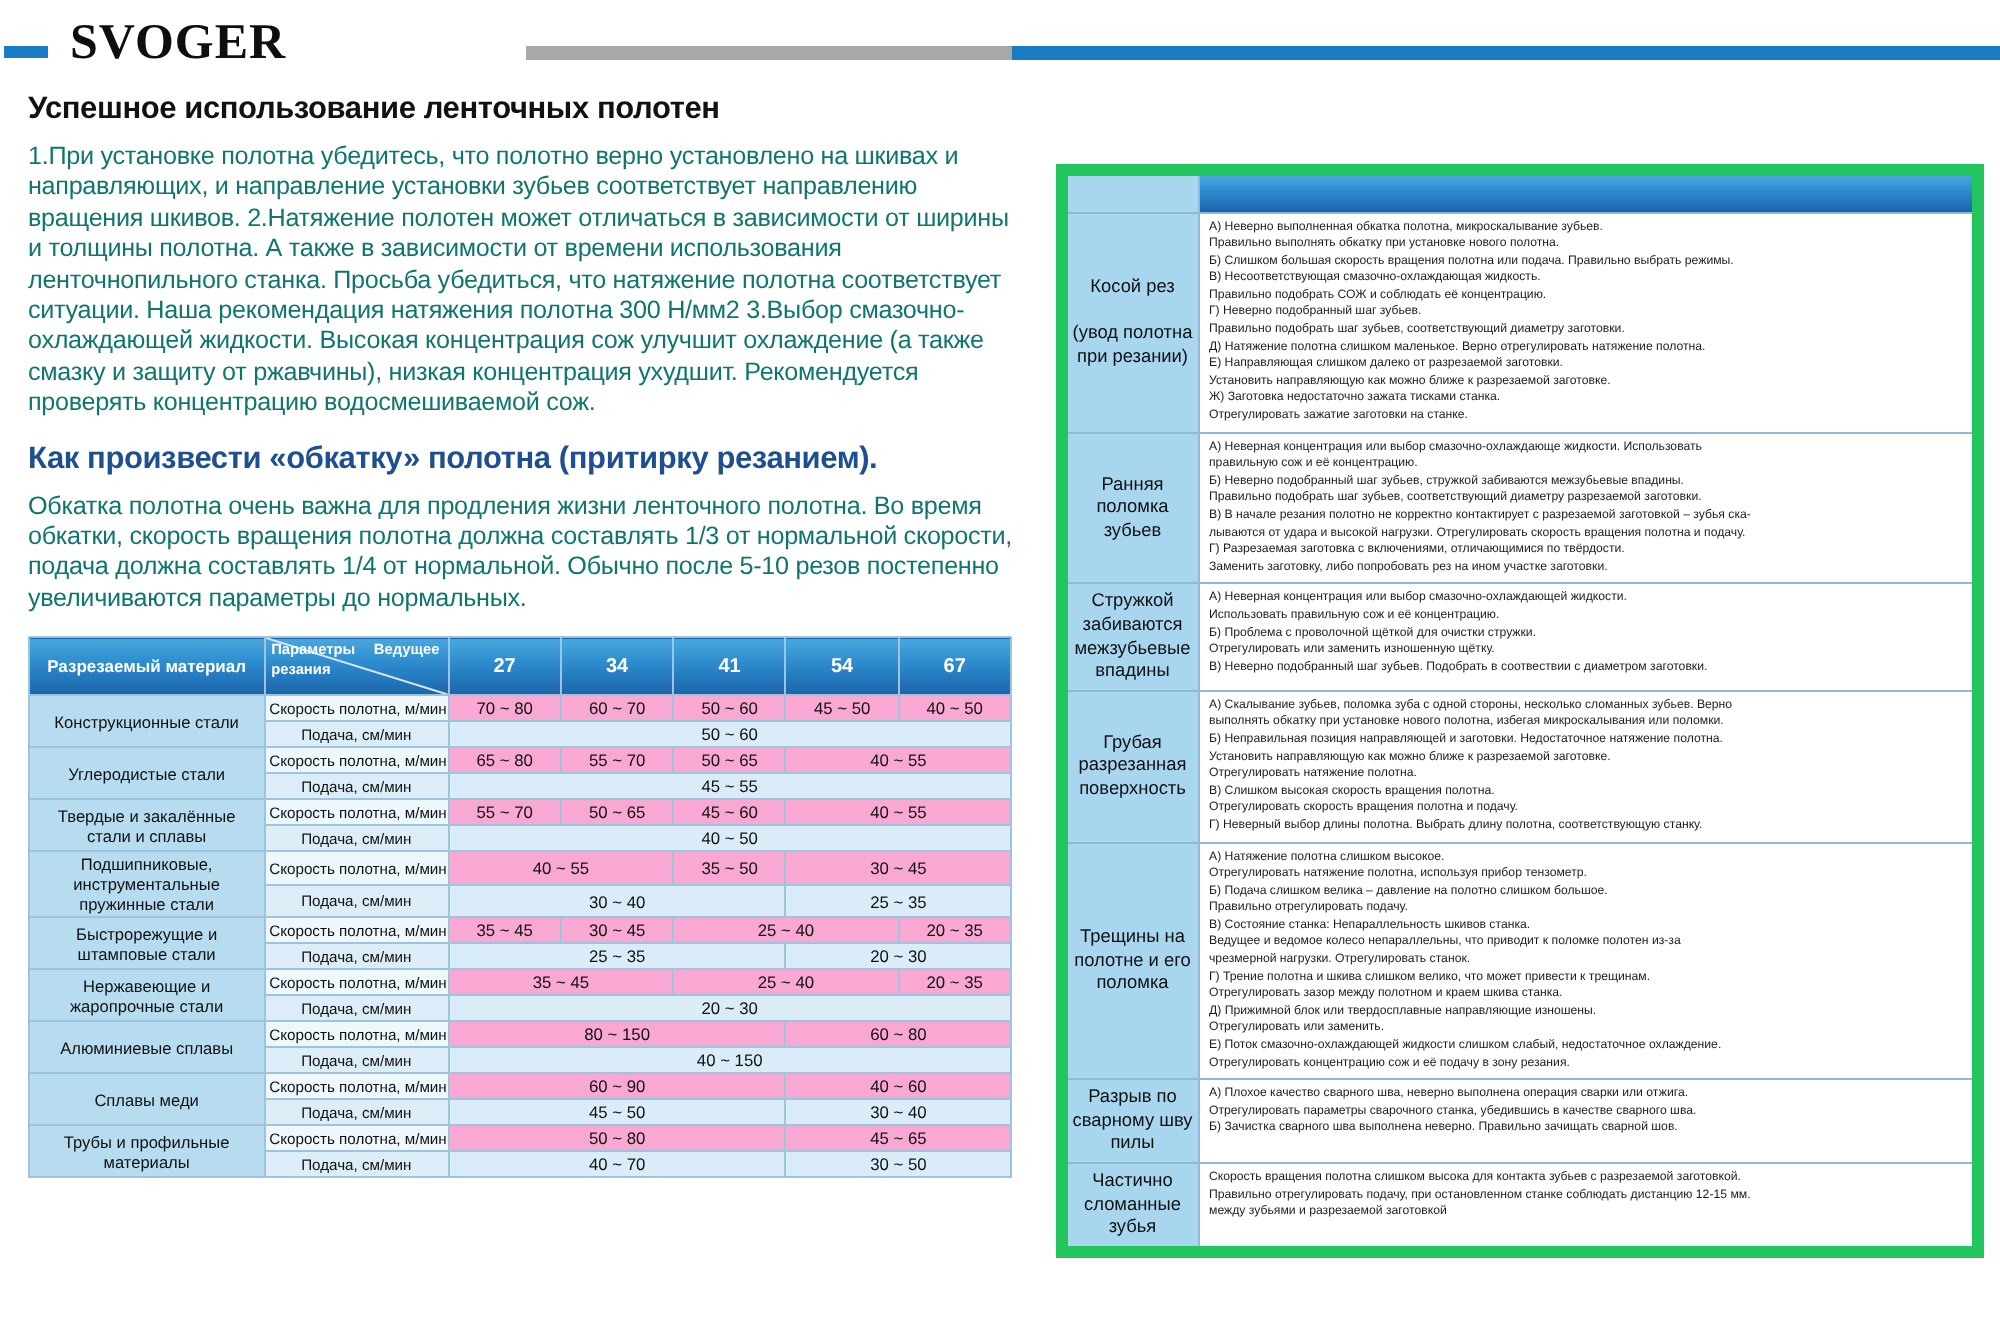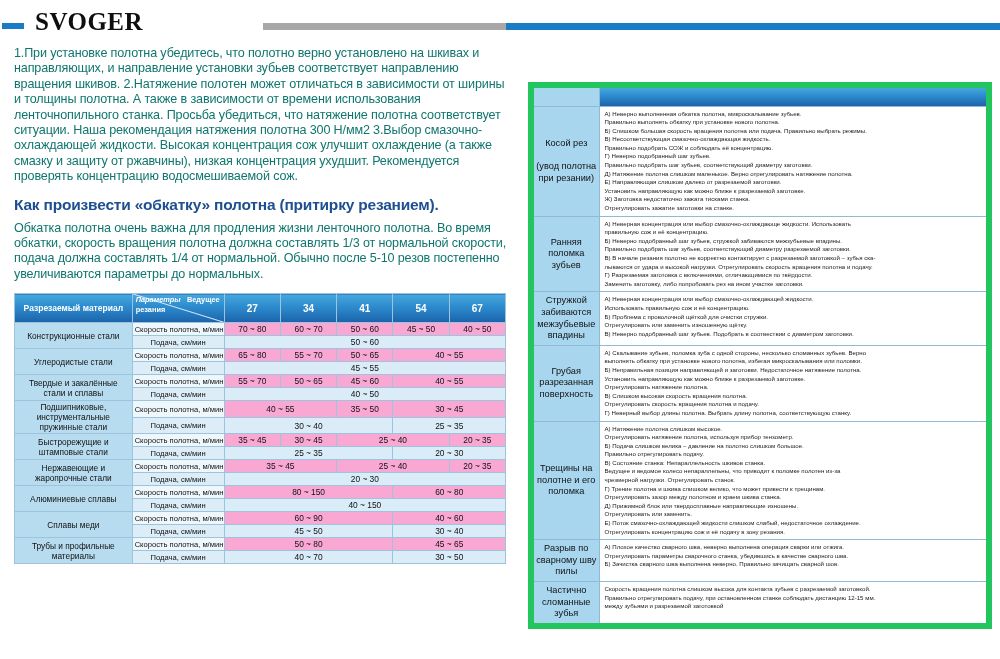--- a/index.html
+++ b/index.html
@@ -58,21 +58,21 @@
   }
 
   
   .tbl-speed { font-size:7.7px; table-layout:fixed; }
   .tbl-speed td { border:1px solid #9dc4dd; padding:1px 2px; }
   .tbl-speed .h-mat   { width:115px; height:28px; font-size:8.5px; line-height:10px;}
   .tbl-speed .h-param { width:90px; position:relative; padding:0; }
   .tbl-speed .h-num   { width:55px; font-size:10px; }
   .diag { position:relative; height:28px; width:100%; overflow:hidden; }
   .diag svg { position:absolute; inset:0; }
-  .diag .t1 { position:absolute; left:3px; top:1px;  font-size:7.4px; color:#fff; font-weight:bold;font-style:italic;}
+  .diag .t1 { position:absolute; left:3px; top:1px;  font-size:7.4px; color:#fff; font-weight:bold;}
   .diag .t2 { position:absolute; right:4px; top:1px; font-size:7.4px; color:#fff; font-weight:bold;}
   .diag .t3 { position:absolute; left:3px; top:11px; font-size:7.4px; color:#fff; font-weight:bold;}
   .mat {
     background:#b7dcf0; text-align:center; font-size:8.3px; line-height:10px;
     color:#111; padding:2px 1px;
   }
   .plabel { background:#eef7fc; font-size:7.6px; color:#111; white-space:nowrap; }
   .plabel.c { text-align:center; background:#dcedf8; }
   .val  { text-align:center; background:#f9a8d4; font-size:8.4px; color:#111; }
   .val.shade { background:#d9ecf8; }
@@ -94,20 +94,21 @@
 
 <div class="header">
   <div class="hdr-dash"></div>
   <div class="brand">SVOGER</div>
   <div class="hdr-bar"></div>
 </div>
 
 <div class="cols">
 
   <div class="col-left">
+    <h2 class="sec">Успешное использование ленточных полотен</h2>
     <p class="body">1.При установке полотна убедитесь, что полотно верно установлено на шкивах и направляющих, и направление установки зубьев соответствует направлению вращения шкивов. 2.Натяжение полотен может отличаться в зависимости от ширины и толщины полотна. А также в зависимости от времени использования ленточнопильного станка. Просьба убедиться, что натяжение полотна соответствует ситуации. Наша рекомендация натяжения полотна 300 Н/мм2 3.Выбор смазочно-охлаждающей жидкости. Высокая концентрация сож улучшит охлаждение (а также смазку и защиту от ржавчины), низкая концентрация ухудшит. Рекомендуется проверять концентрацию водосмешиваемой сож.</p>
 
     <h2 class="sec blue">Как произвести «обкатку» полотна (притирку резанием).</h2>
     <p class="body">Обкатка полотна очень важна для продления жизни ленточного полотна. Во время обкатки, скорость вращения полотна должна составлять 1/3 от нормальной скорости, подача должна составлять 1/4 от нормальной. Обычно после 5-10 резов постепенно увеличиваются параметры до нормальных.</p>
 
 
     <table class="tbl-speed">
       <tbody id="speed-body">
           <tr>
             <td class="hdrcell h-mat" rowspan="1">Разрезаемый материал</td>

